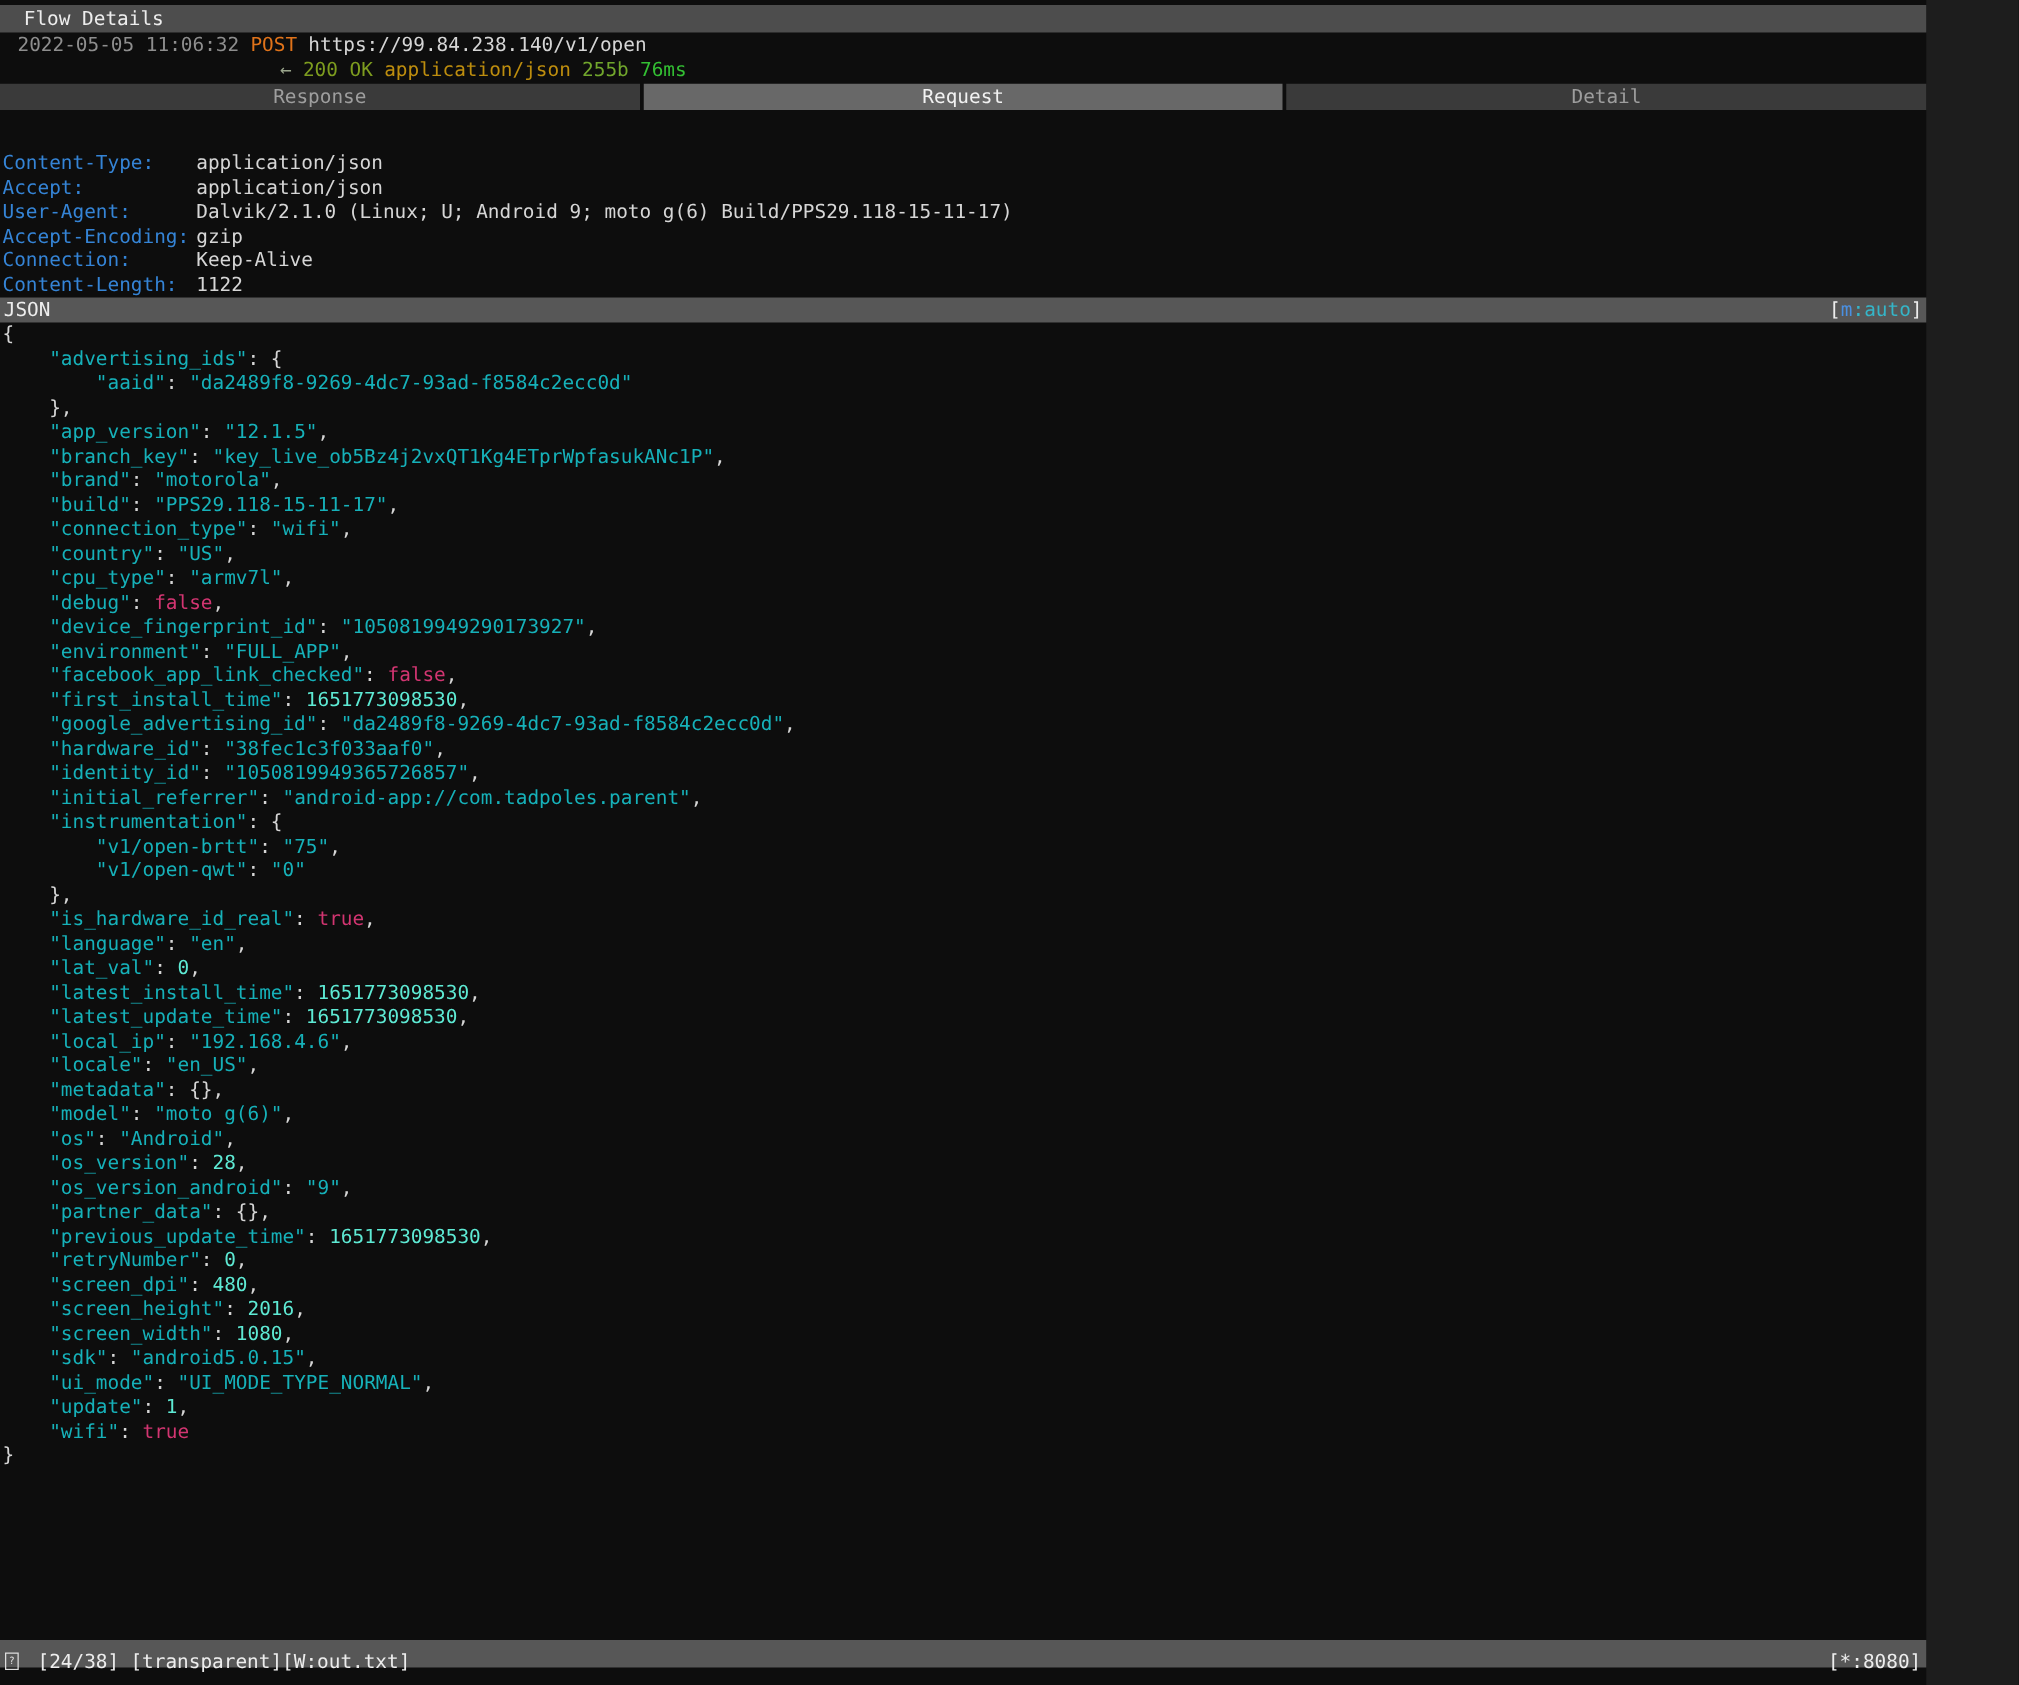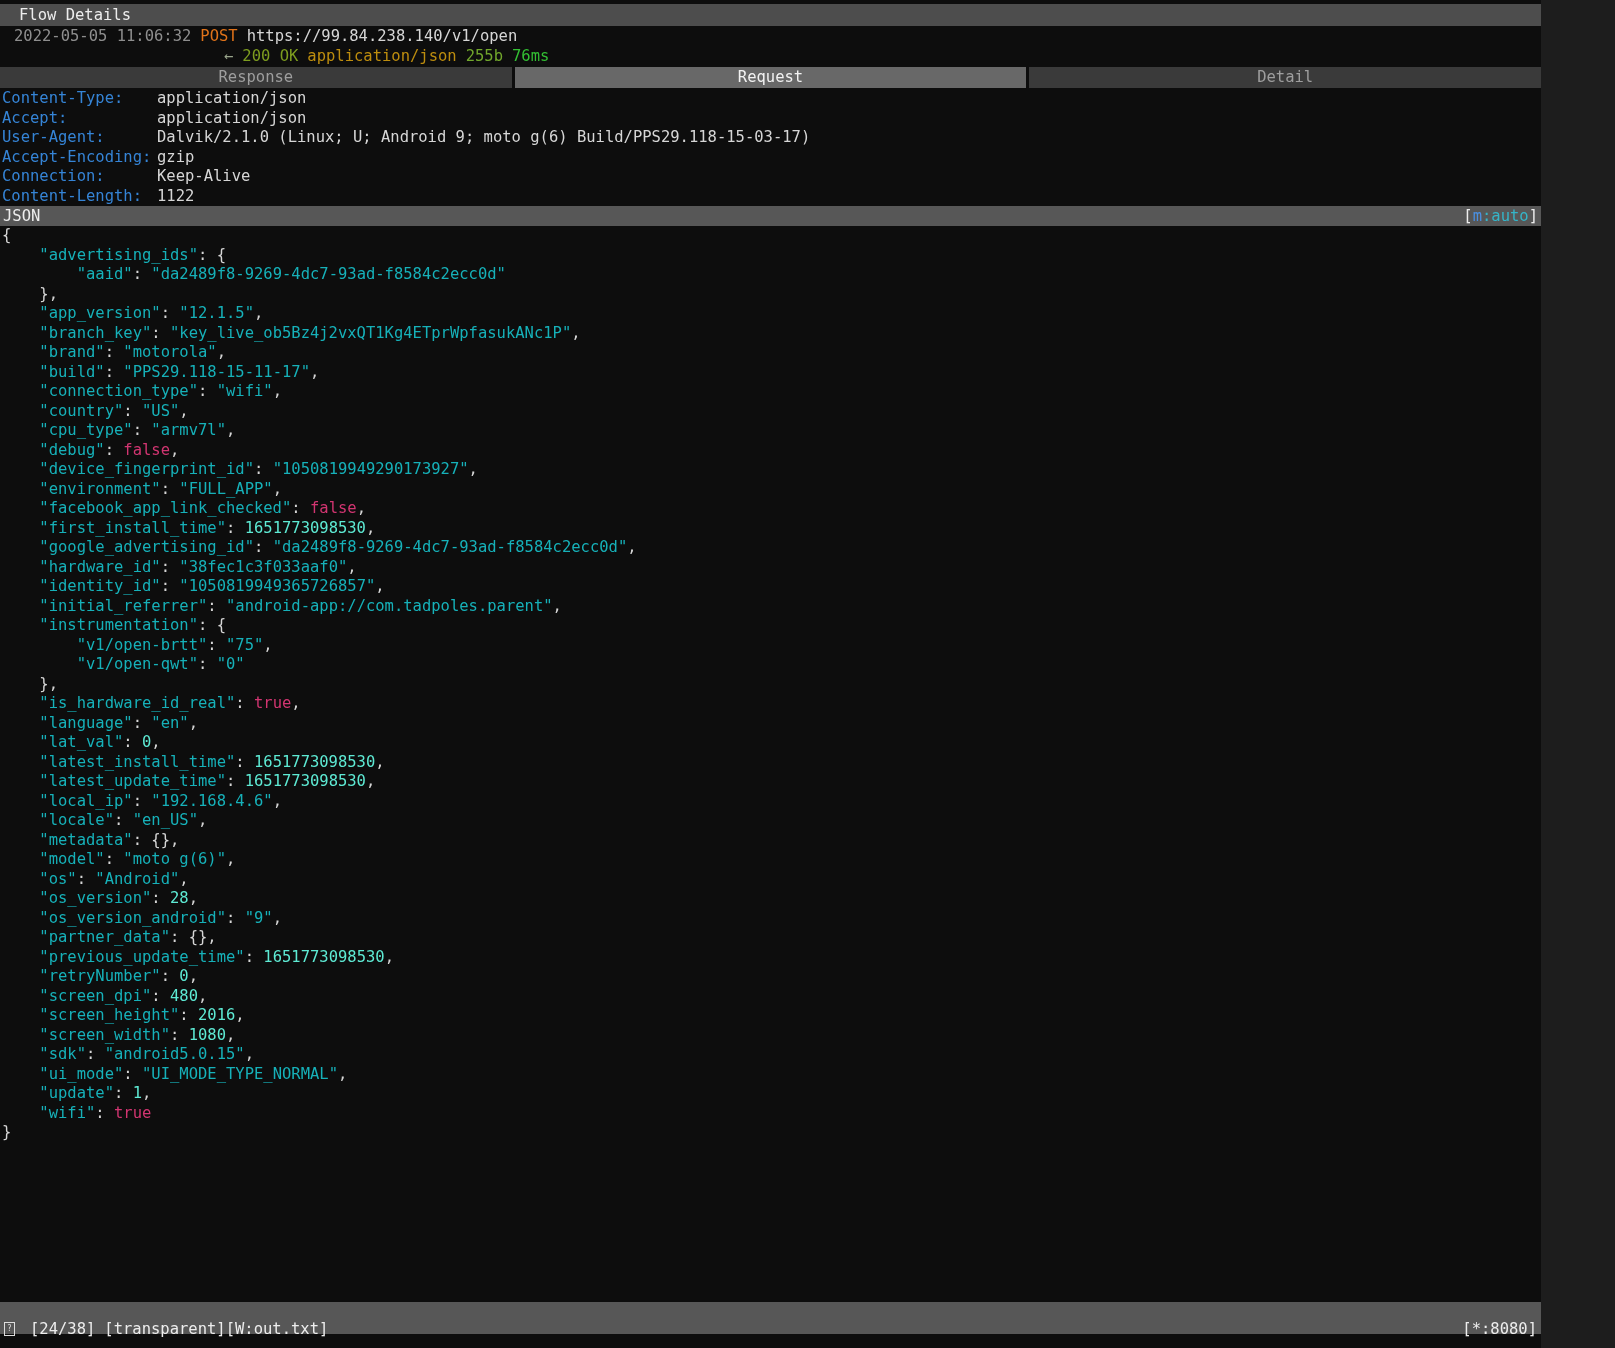--- a/index.html
+++ b/index.html
@@ -34,21 +34,21 @@
   .status-code { color: #7d9c1f; margin-left: 9px; }
   .ctype { color: #bd8d0e; margin-left: 9px; }
   .size { color: #71a62c; margin-left: 9px; }
   .timing { color: #33bf33; margin-left: 9px; }
   .tab-bar { height: 21px; flex: none; display: flex; gap: 3px; margin-top: 1px; }
   .tab {
     flex: 1; background: #3a3a3a; color: #9e9e9e;
     text-align: center; line-height: 21px; cursor: default;
   }
   .tab.active { background: #686868; color: #f2f2f2; }
-  .headers { flex: none; padding: 1px 12px 0 2px; }
+  .headers { flex: none; padding: 1px 12px 0 2px; margin-top: 32px; }
   .header-line { height: 19.5px; line-height: 19.5px; white-space: pre; }
   .header-key { display: inline-block; width: 155px; color: #3584d6; }
   .header-value { color: #d6d6d6; }
   .json-bar {
     height: 20px; line-height: 20px; flex: none;
     background: #575757; color: #ededed;
     padding: 0 3px;
     display: flex; justify-content: space-between; gap: 18px;
   }
   .mode-key { color: #4a90e2; }
@@ -57,21 +57,21 @@
   .json-line { height: 19.5px; line-height: 19.5px; white-space: pre; }
   .tok-c { color: #16b1b9; }
   .tok-n { color: #5eead4; }
   .tok-b { color: #d23571; }
   .tok-w { color: #d6d6d6; }
   .filler { flex: 1; }
   .status-bar {
     height: 22px; line-height: 22px; flex: none;
     background: #575757; color: #ededed;
     display: flex; justify-content: space-between;
-    padding: 16px 4px;
+    padding: 6px 4px;
     white-space: pre;
   }
   .tofu {
     display: inline-block; width: 11px; height: 14px;
     border: 1px solid #dedede;
     font-size: 8px; line-height: 12px; text-align: center;
     vertical-align: middle; position: relative; top: -1px;
     color: #dedede;
   }
   .sb-pos { margin-left: 15px; }
@@ -94,21 +94,21 @@
 
   <div class="tab-bar">
     <div class="tab">Response</div>
     <div class="tab active">Request</div>
     <div class="tab">Detail</div>
   </div>
 
   <div class="headers" id="headers-list">
       <div class="header-line"><span class="header-key">Content-Type:</span><span class="header-value">application/json</span></div>
       <div class="header-line"><span class="header-key">Accept:</span><span class="header-value">application/json</span></div>
-      <div class="header-line"><span class="header-key">User-Agent:</span><span class="header-value">Dalvik/2.1.0 (Linux; U; Android 9; moto g(6) Build/PPS29.118-15-03-17)</span></div>
+      <div class="header-line"><span class="header-key">User-Agent:</span><span class="header-value">Dalvik/2.1.0 (Linux; U; Android 9; moto g(6) Build/PPS29.118-15-11-17)</span></div>
       <div class="header-line"><span class="header-key">Accept-Encoding:</span><span class="header-value">gzip</span></div>
       <div class="header-line"><span class="header-key">Connection:</span><span class="header-value">Keep-Alive</span></div>
       <div class="header-line"><span class="header-key">Content-Length:</span><span class="header-value">1122</span></div>
     </div>
 
   <div class="json-bar">
     <span>JSON</span>
     <span><span>[</span><span class="mode-key">m</span><span class="mode-value">:auto</span><span>]</span></span>
   </div>
 

